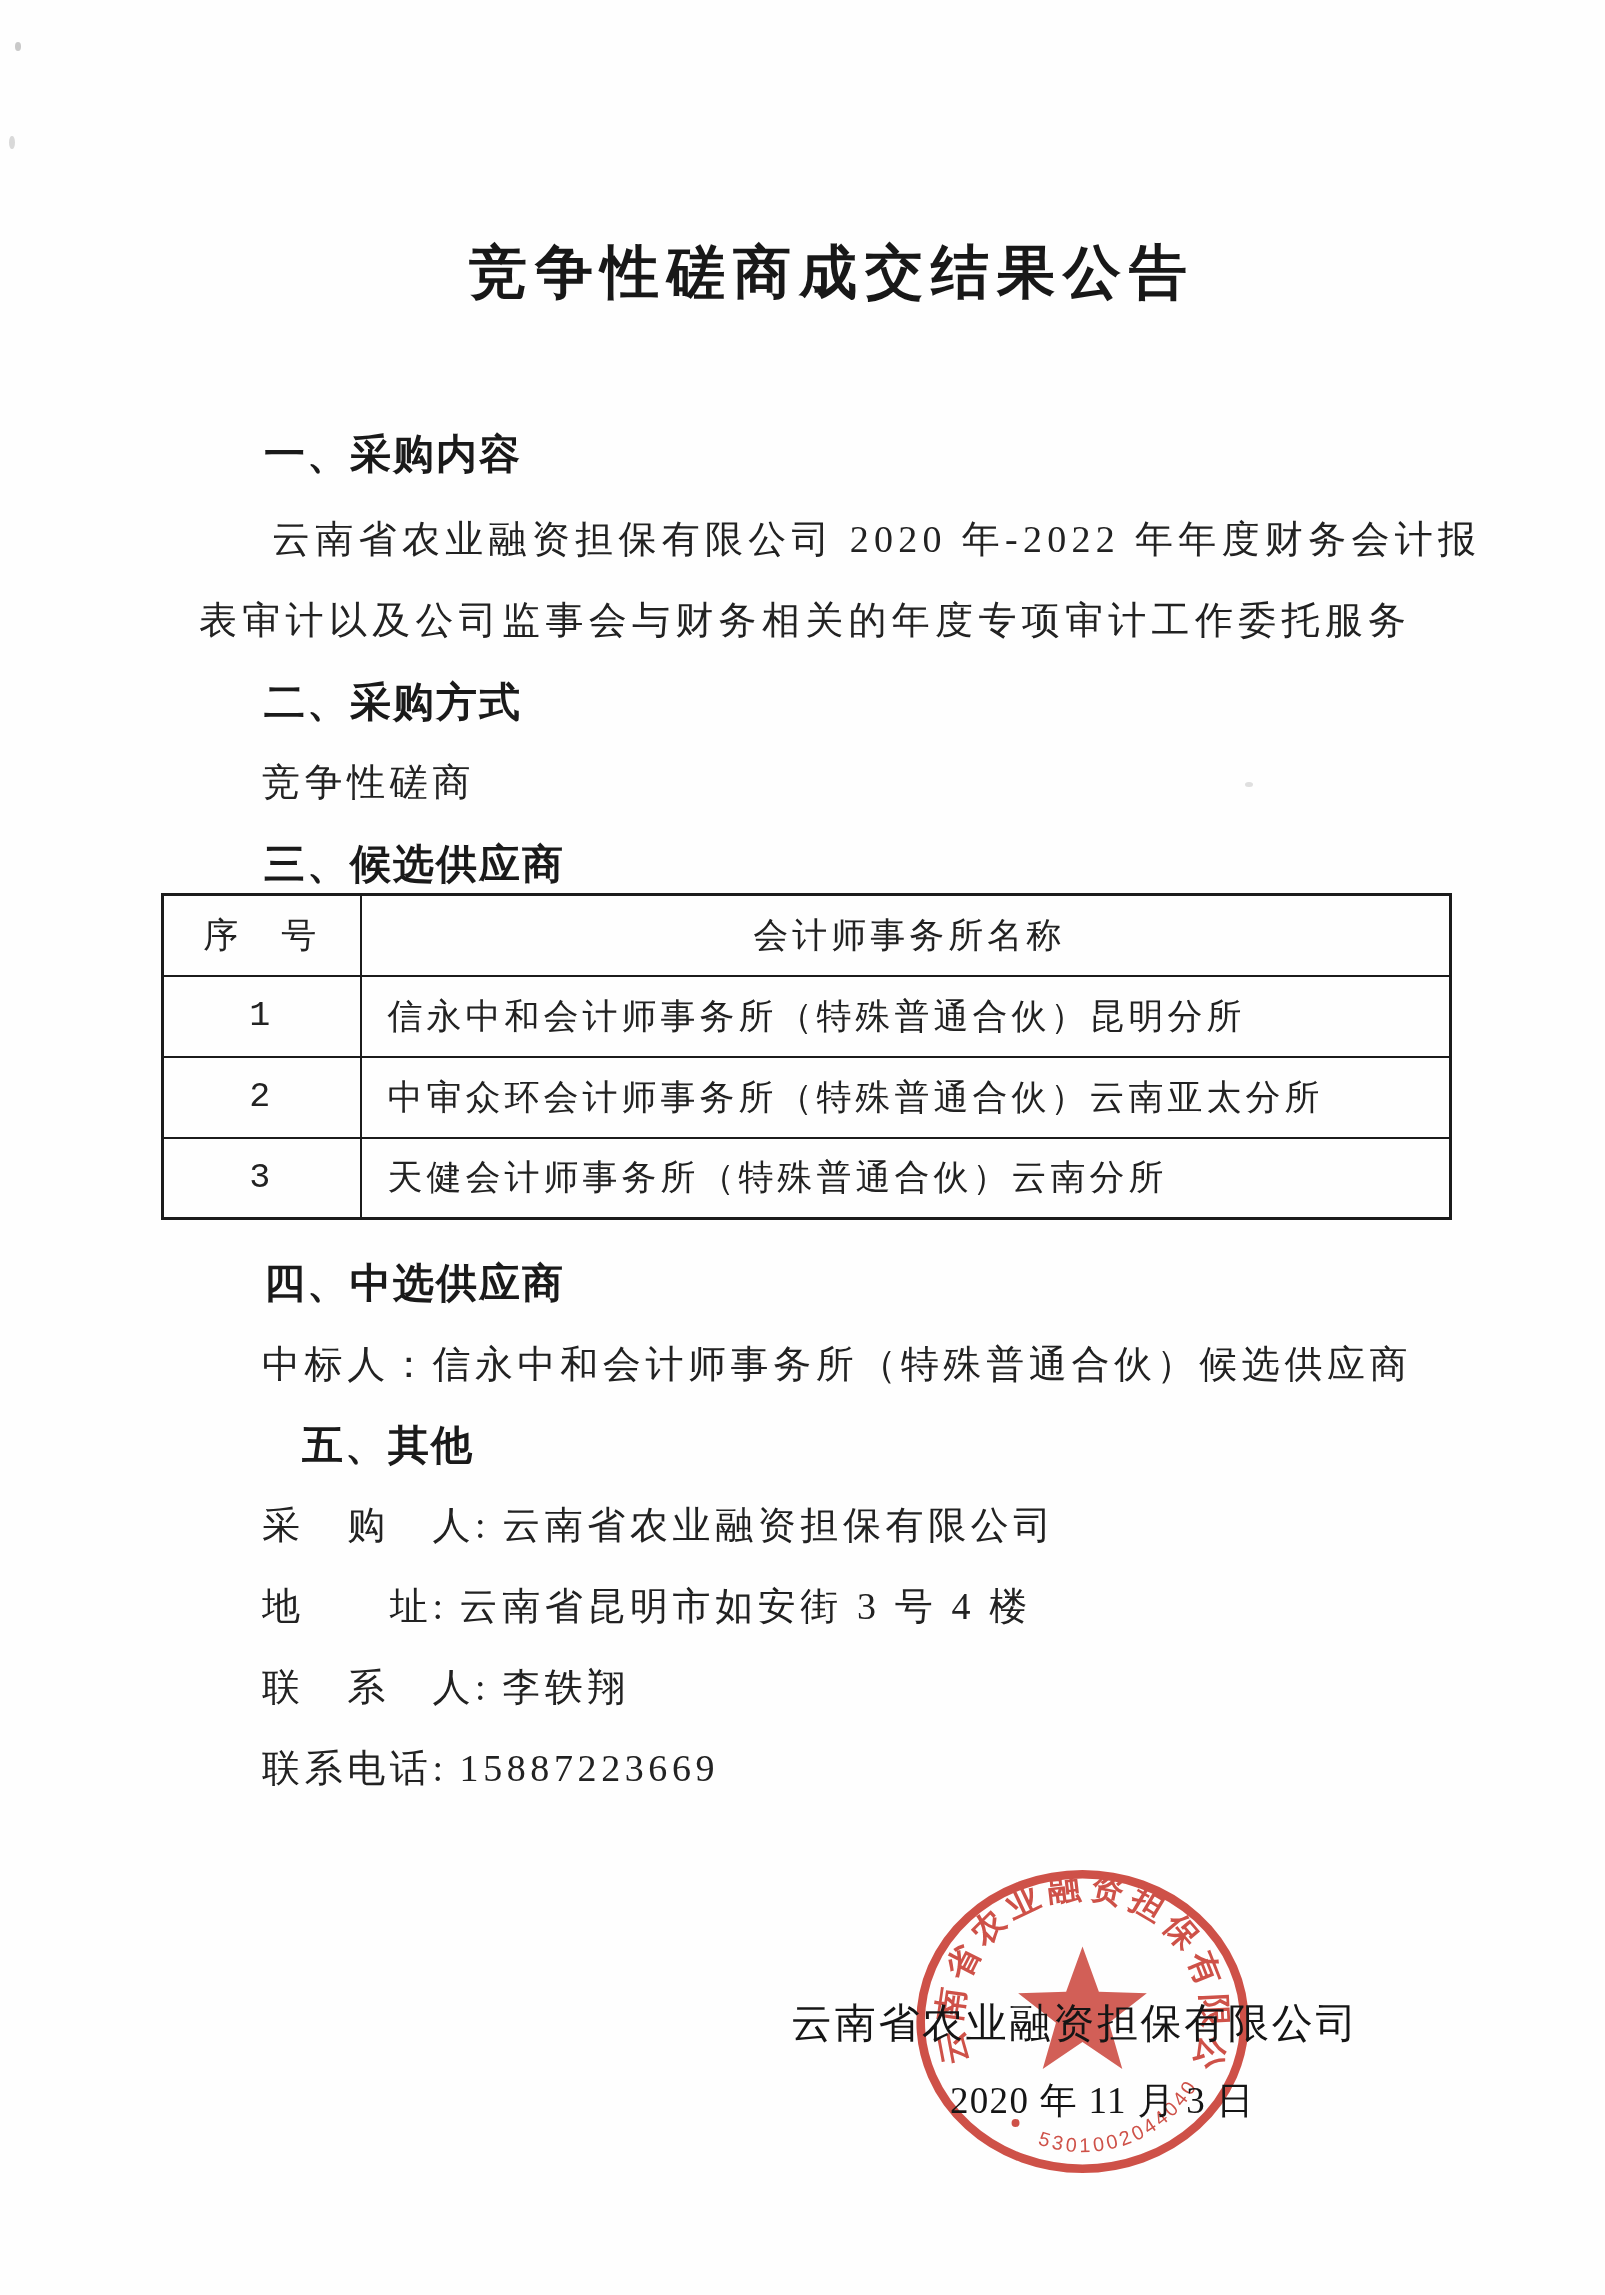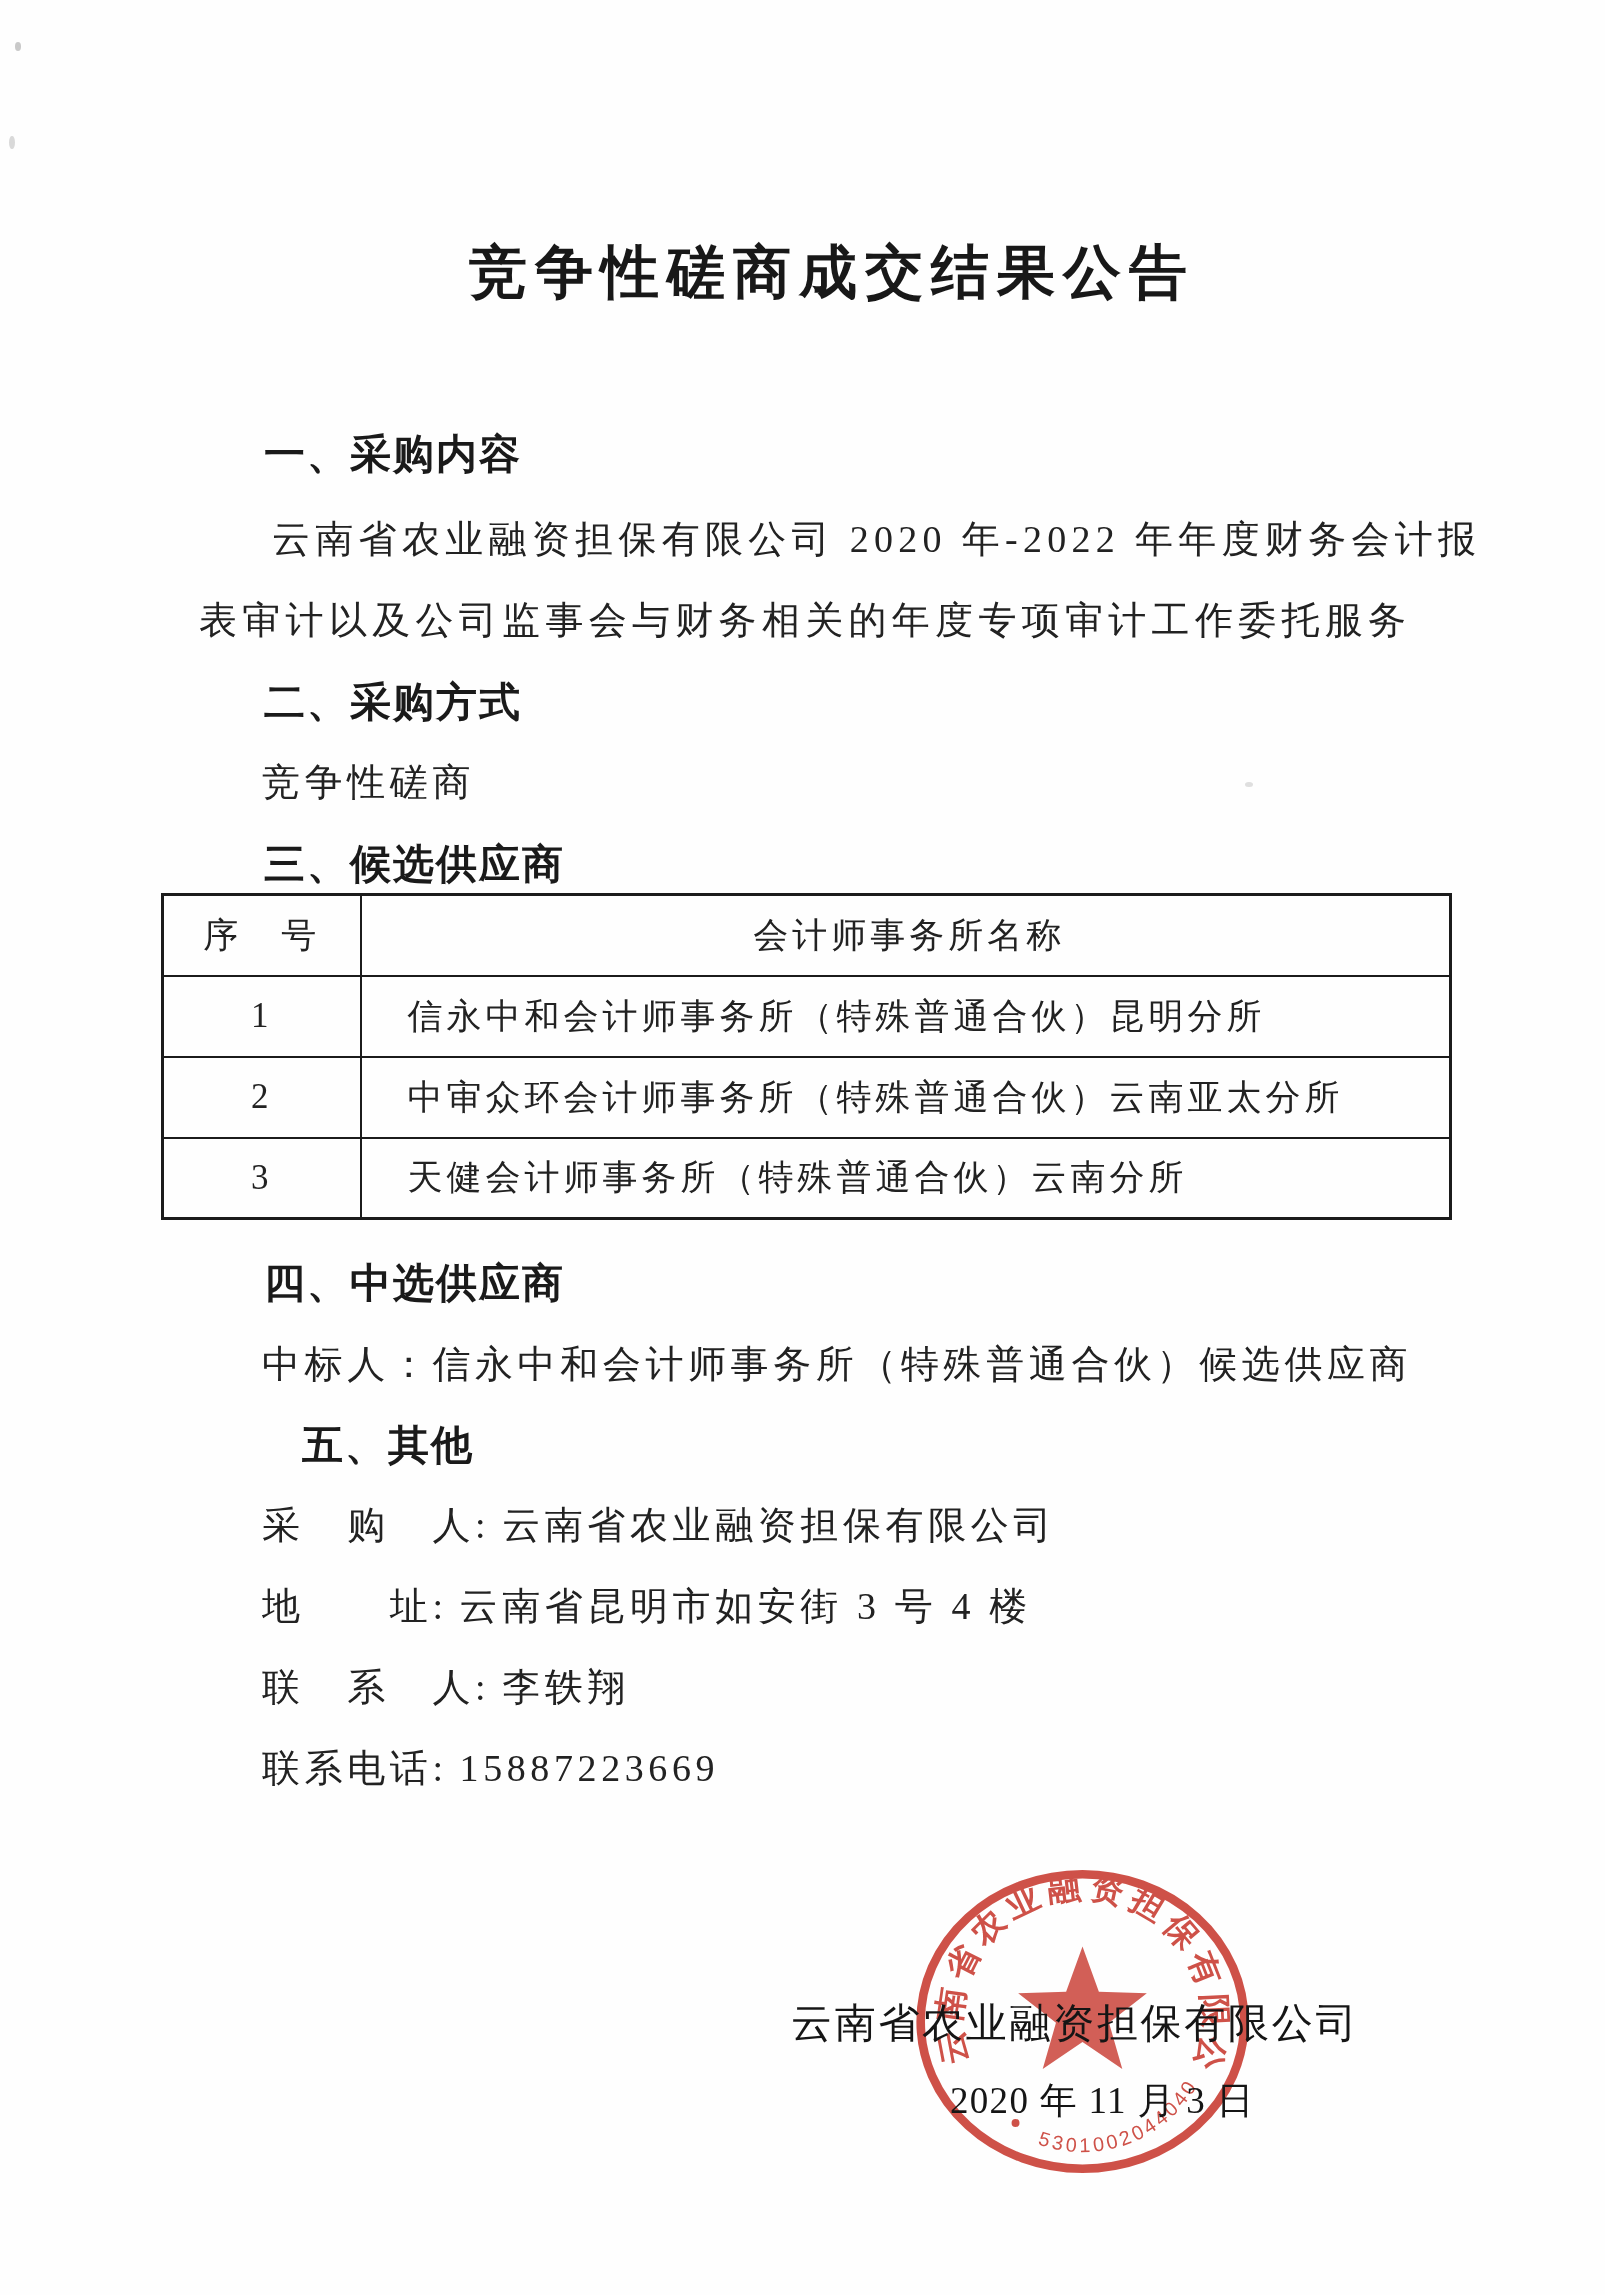--- a/index.html
+++ b/index.html
@@ -53,24 +53,25 @@
     width: 1291px;
     border-collapse: collapse;
     table-layout: fixed;
     font-size: 35px;
     letter-spacing: 4px;
     color: #222;
   }
   table.suppliers td {
     border: 2.7px solid #1b1b1b;
     vertical-align: middle;
+    font-family: Liberation Mono, monospace;
   }
   table.suppliers { border: 3.3px solid #1b1b1b; }
   td.cell-no { width: 198px; text-align: center; }
-  td.cell-name { padding-left: 46px; text-align: left; }
+  td.cell-name { padding-left: 26px; text-align: left; }
   tr.hdr td { height: 81px; text-align: center; }
   tr.r td { height: 81px; }
   td.hdr-name { text-align: center; padding-left: 8px; margin-left: 32px; }
 
   .sig-company {
     top: 2000px; left: 791px;
     font-size: 41px; letter-spacing: 2.7px;
     color: #151515;
     z-index: 3;
   }

